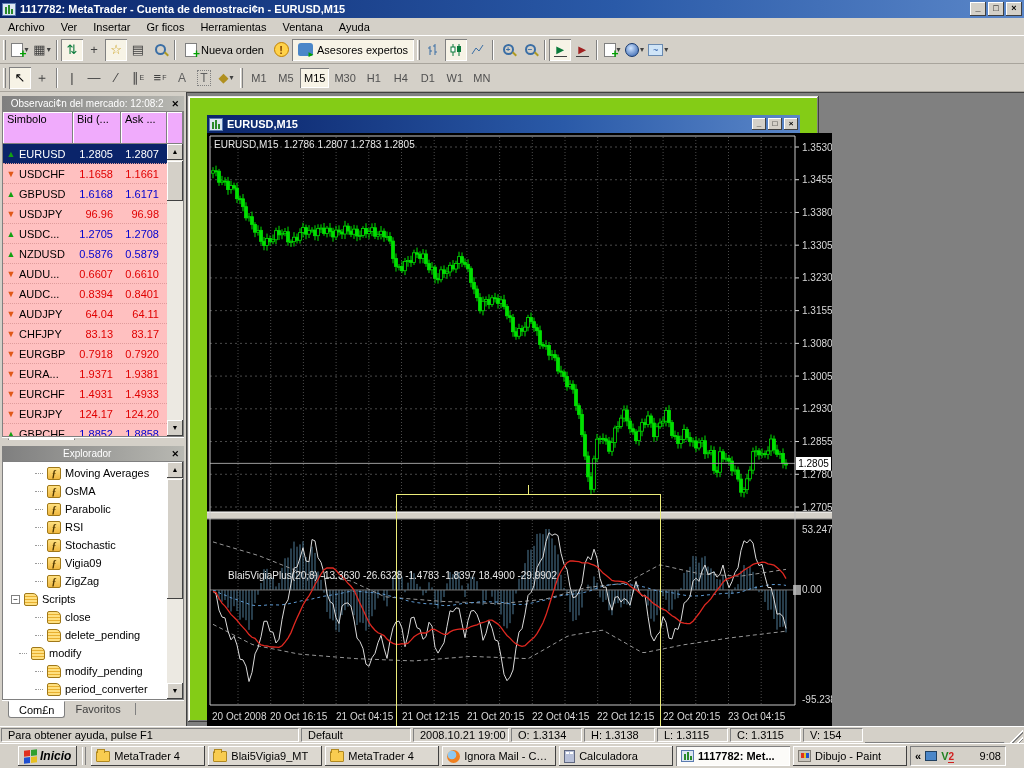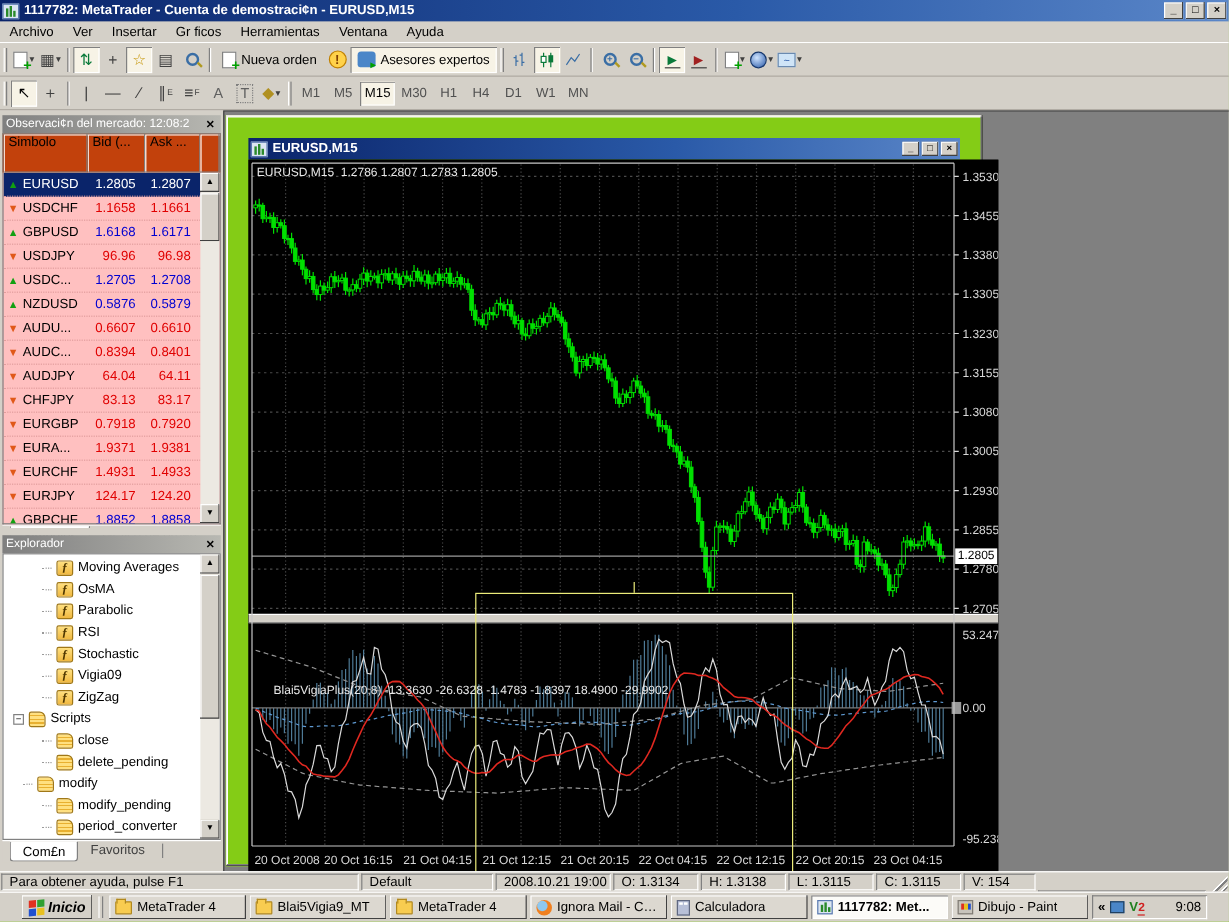--- a/index.html
+++ b/index.html
@@ -49,26 +49,26 @@
   .tool-letter { font-size:12px; color:#606060; }
   .boxed { border:1px dotted #808080; padding:0 2px; }
 
   
   #workspace { position:absolute; left:0; top:92px; width:1024px; height:634px; background:#d4d0c8; }
   #mdi { position:absolute; left:186px; top:0; width:838px; height:634px; background:#808080; box-shadow: inset 1px 1px #404040; }
 
   
   .panel { position:absolute; left:2px; width:182px; background:#d4d0c8; }
   .panel-caption { height:15px; background:linear-gradient(90deg,#7f7f7f,#b8b8b2); color:#fff; display:flex; align-items:center; padding:0 3px; font-size:10px; white-space:nowrap; overflow:hidden; }
-  .panel-caption .cap-text { flex:1; overflow:hidden; }
+  .panel-caption .cap-text { flex:1; overflow:hidden;text-align:center; }
   .cap-close { color:#000; font-size:9px; font-weight:bold; padding:0 2px; flex:none; }
   #market-watch { top:4px; height:344px; }
   #navigator { top:354px; height:273px; }
 
-  .mw-header { display:flex; height:33px; background:#c2410c; border:1px solid #808080; border-bottom:none; }
+  .mw-header { display:flex; height:33px; background:#f0abfc; border:1px solid #808080; border-bottom:none; }
   .mw-header .hcell { box-shadow: inset -1px -1px #808080, inset 1px 1px #fff; padding:1px 4px; overflow:hidden; white-space:nowrap; }
   .hc-sym { width:70px; } .hc-bid { width:48px; } .hc-ask { width:46px; flex:1; }
   .hc-scroll { width:16px; }
   .mw-body { position:relative; height:293px; border:1px solid #808080; border-top:none; background:#ffc0c0; overflow:hidden; }
   .mw-rows { position:absolute; left:0; top:0; right:16px; }
   .mw-row { display:flex; height:20px; align-items:center; border-bottom:1px dotted #e09c9c; }
   .mw-row .arrow { width:16px; text-align:center; font-size:9px; flex:none; }
   .arrow.up { color:#12a012; } .arrow.down { color:#e05818; }
   .mw-row .sym { width:52px; font-size:11px; }
   .mw-row .bid { width:48px; text-align:right; padding-right:6px; }

